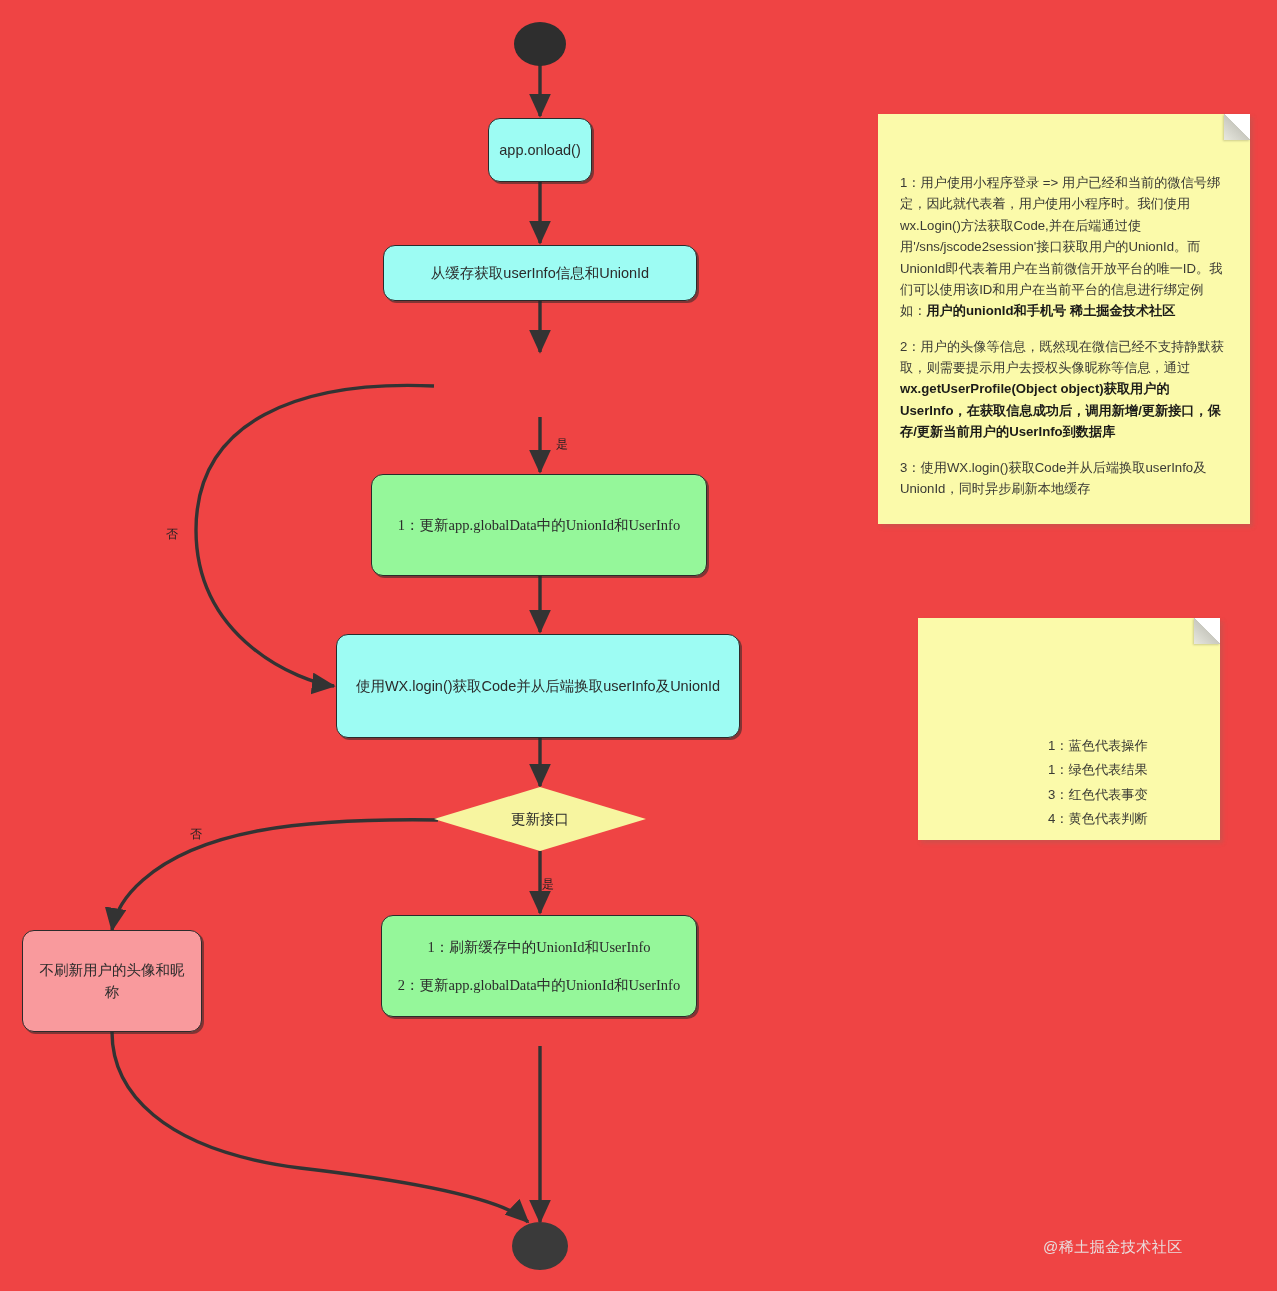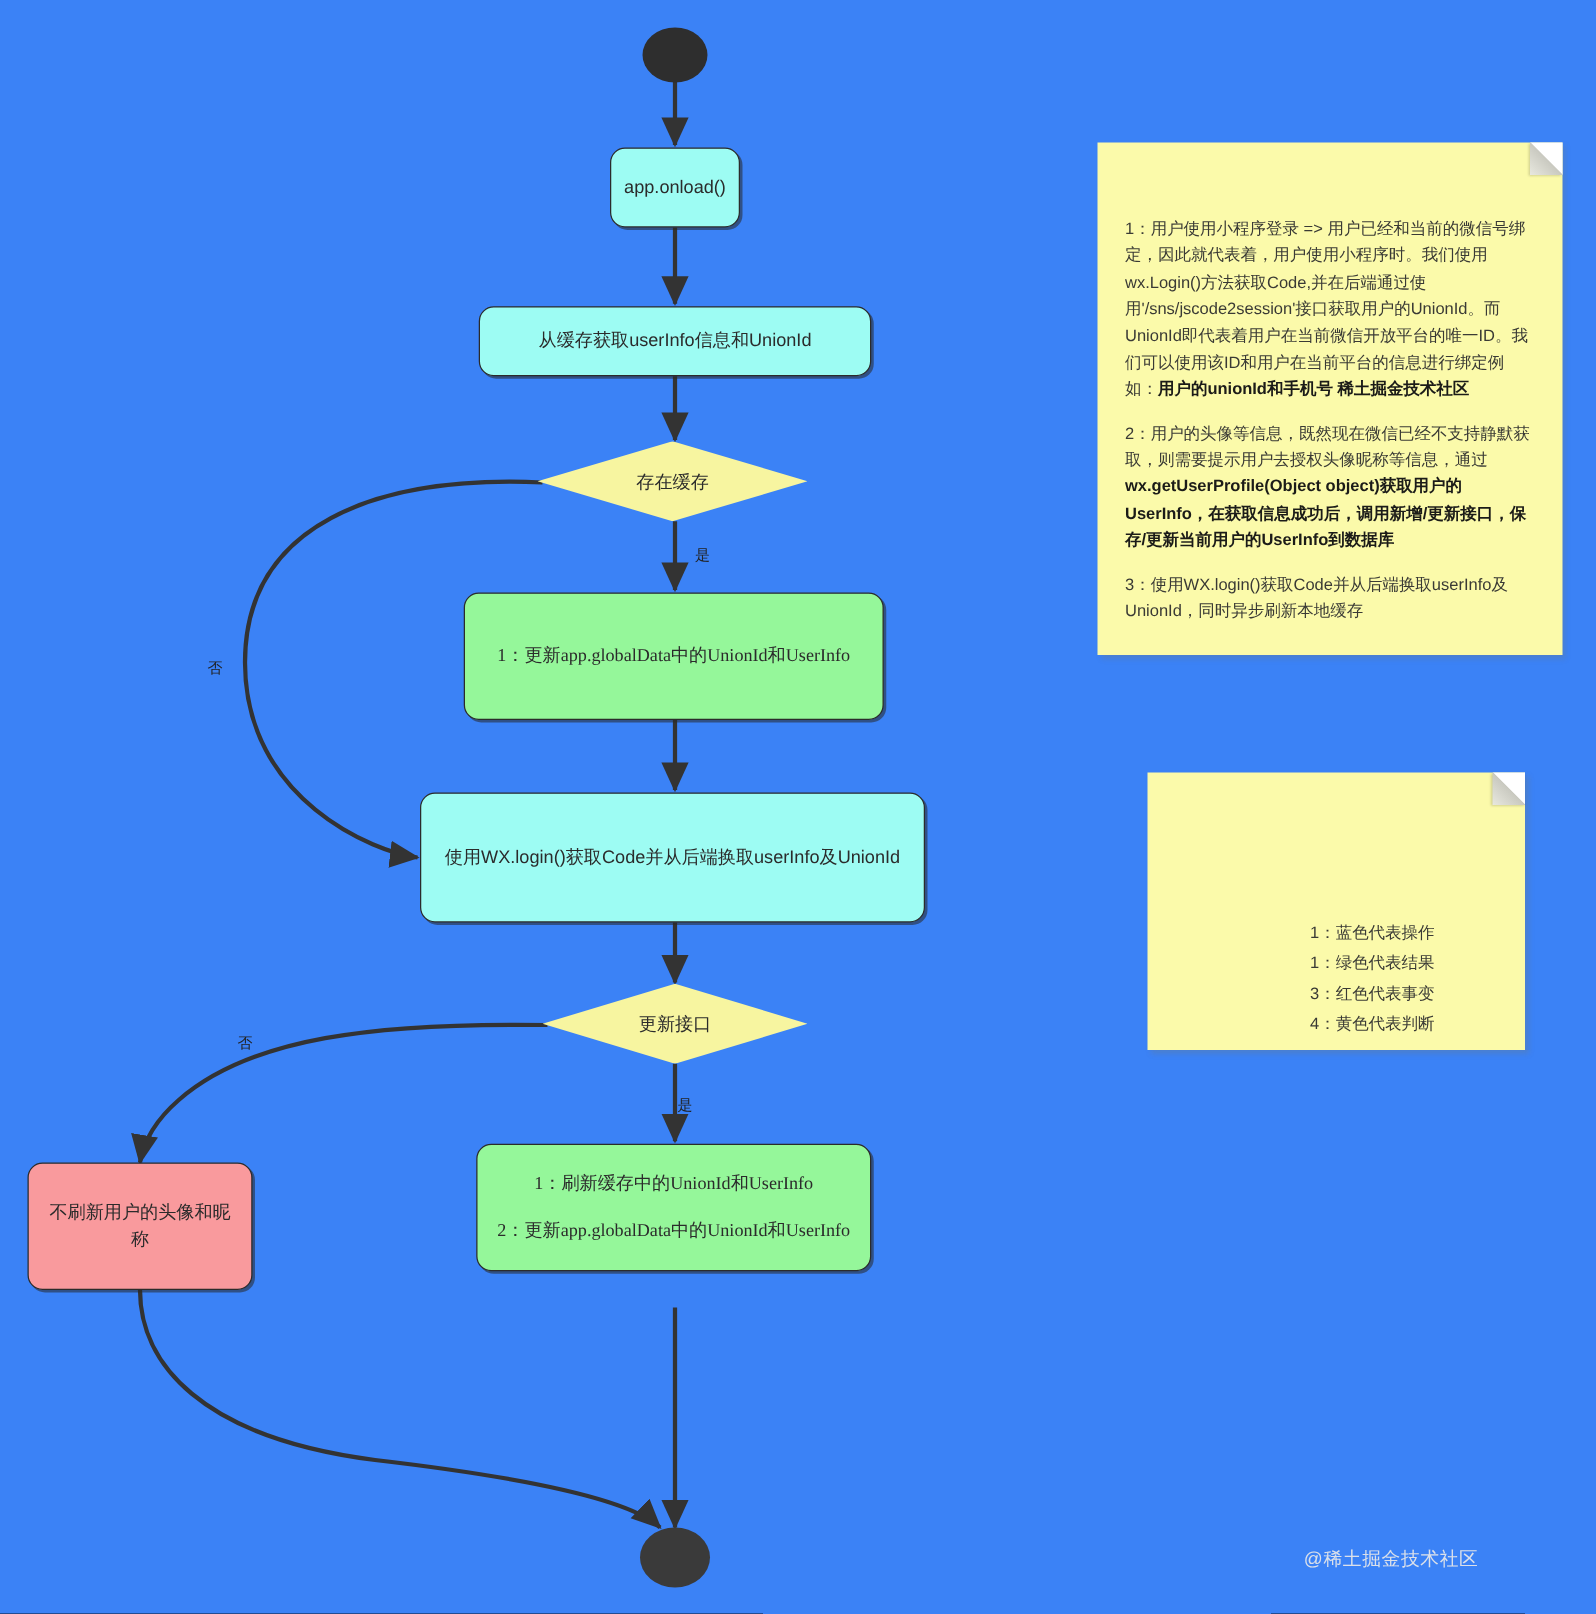--- a/index.html
+++ b/index.html
@@ -1,19 +1,19 @@
 <!DOCTYPE html>
 <html><head>
 <meta charset="utf-8">
 <style>
   html,body{margin:0;padding:0;background:#000;}
   #stage{
     position:relative;
     width:1277px;height:1291px;
-    background:#3b82f6;
+    background:#ef4444;
     overflow:hidden;
     font-family:"Liberation Sans","DejaVu Sans",sans-serif;
   }
   #edges{position:absolute;left:0;top:0;width:1277px;height:1291px;}
 
   .node{
     position:absolute;
     box-sizing:border-box;
     display:flex;
     align-items:center;
@@ -152,25 +152,20 @@
   <div class="terminal inner" style="left:512px;top:1222px;width:56px;height:48px;"></div>
 
   <div class="node blue" style="left:488px;top:118px;width:104px;height:64px;">
     <span>app.onload()</span>
   </div>
 
   <div class="node blue" style="left:383px;top:245px;width:314px;height:56px;">
     <span>从缓存获取userInfo信息和UnionId</span>
   </div>
 
-  <div class="diamond" style="left:430px;top:353px;width:216px;height:64px;">
-    <span class="shadow"></span>
-    <span class="shape"></span>
-    <span class="txt">存在缓存</span>
-  </div>
 
   <div class="node green" style="left:371px;top:474px;width:336px;height:102px;">
     <span>1：更新app.globalData中的UnionId和UserInfo</span>
   </div>
 
   <div class="node blue" style="left:336px;top:634px;width:404px;height:104px;">
     <span>使用WX.login()获取Code并从后端换取userInfo及UnionId</span>
   </div>
 
   <div class="diamond" style="left:434px;top:787px;width:212px;height:64px;">

